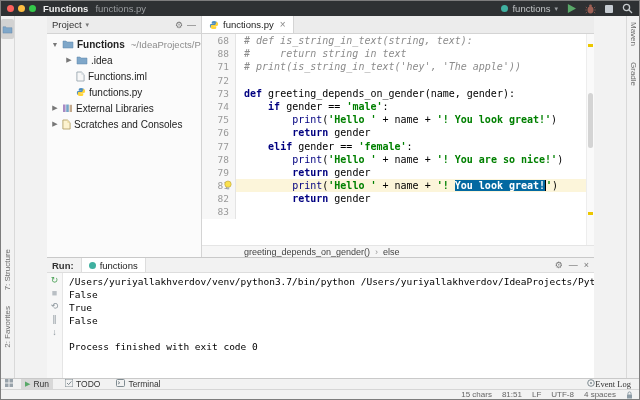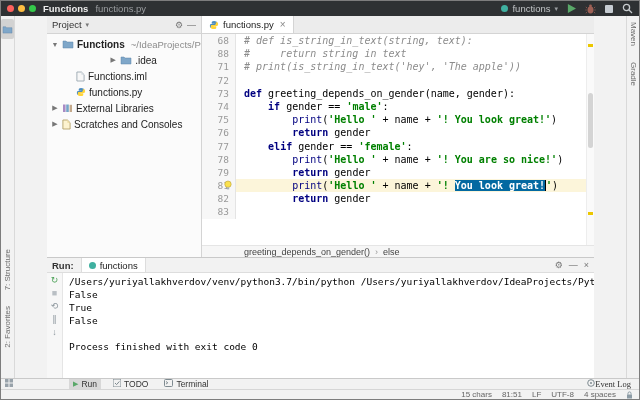--- a/index.html
+++ b/index.html
@@ -92,21 +92,21 @@
   .run-toolbar { width:16px; flex:none; border-right:1px solid #e5e5e5; display:flex; flex-direction:column;
                  align-items:center; padding-top:3px; gap:4px; font-size:9px; background:#f7f7f7; }
   .run-tool-icon { line-height:9px; }
   .console { flex:1; font-family:"DejaVu Sans Mono", monospace; font-size:9.5px; line-height:13px;
              padding:2px 0 0 6px; white-space:pre; overflow:hidden; color:#000; }
 
   
   .toolwindow-bar { height:11px; flex:none; background:#f2f2f2; border-top:1px solid #c9c9c9;
                     display:flex; align-items:center; font-size:8.5px; color:#333; padding:0 4px; gap:8px; }
   .tw-btn { display:flex; align-items:center; gap:3px; height:100%; padding:0 4px; }
-  .tw-btn.active { background:#d8d8d8;margin-left:48px; }
+  .tw-btn.active { background:#d8d8d8; }
   .tw-play { color:#59a869; font-size:7px; }
   .event-log { margin-left:auto; display:flex; align-items:flex-end; gap:0;font-family:Liberation Serif, serif; }
   .statusbar { height:10px; flex:none; background:#f2f2f2; border-top:1px solid #d6d6d6;
                display:flex; align-items:center; font-size:8px; color:#666; padding:0 6px; }
   .status-items { margin-left:auto; display:flex; gap:10px; align-items:center; }
 </style>
 </head>
 <body>
 
 <div class="window">
@@ -196,21 +196,21 @@
               <div class="tree-row" style="padding-left: 4px;">
                 <span class="chev">▼</span>
                 <span class="tree-icon">
                   <svg width="12" height="10" viewBox="0 0 12 10">
                     <path d="M1 2h3l1 1h6v6H1z" fill="#7fa7c9" stroke="#5e85a8" stroke-width=".5"></path>
                   </svg>
                 </span>
                 <span class="tree-label bold">Functions</span>
                 <span class="tree-path">~/IdeaProjects/Python3/Functions</span>
               </div>
-              <div class="tree-row" style="padding-left: 18px; justify-content: center;">
+              <div class="tree-row" style="padding-left: 18px;">
                 <span class="chev">▶</span>
                 <span class="tree-icon">
                   <svg width="12" height="10" viewBox="0 0 12 10">
                     <path d="M1 2h3l1 1h6v6H1z" fill="#7fa7c9" stroke="#5e85a8" stroke-width=".5"></path>
                   </svg>
                 </span>
                 <span class="tree-label">.idea</span>
               </div>
               <div class="tree-row" style="padding-left: 18px;">
                 <span class="chev"></span>

